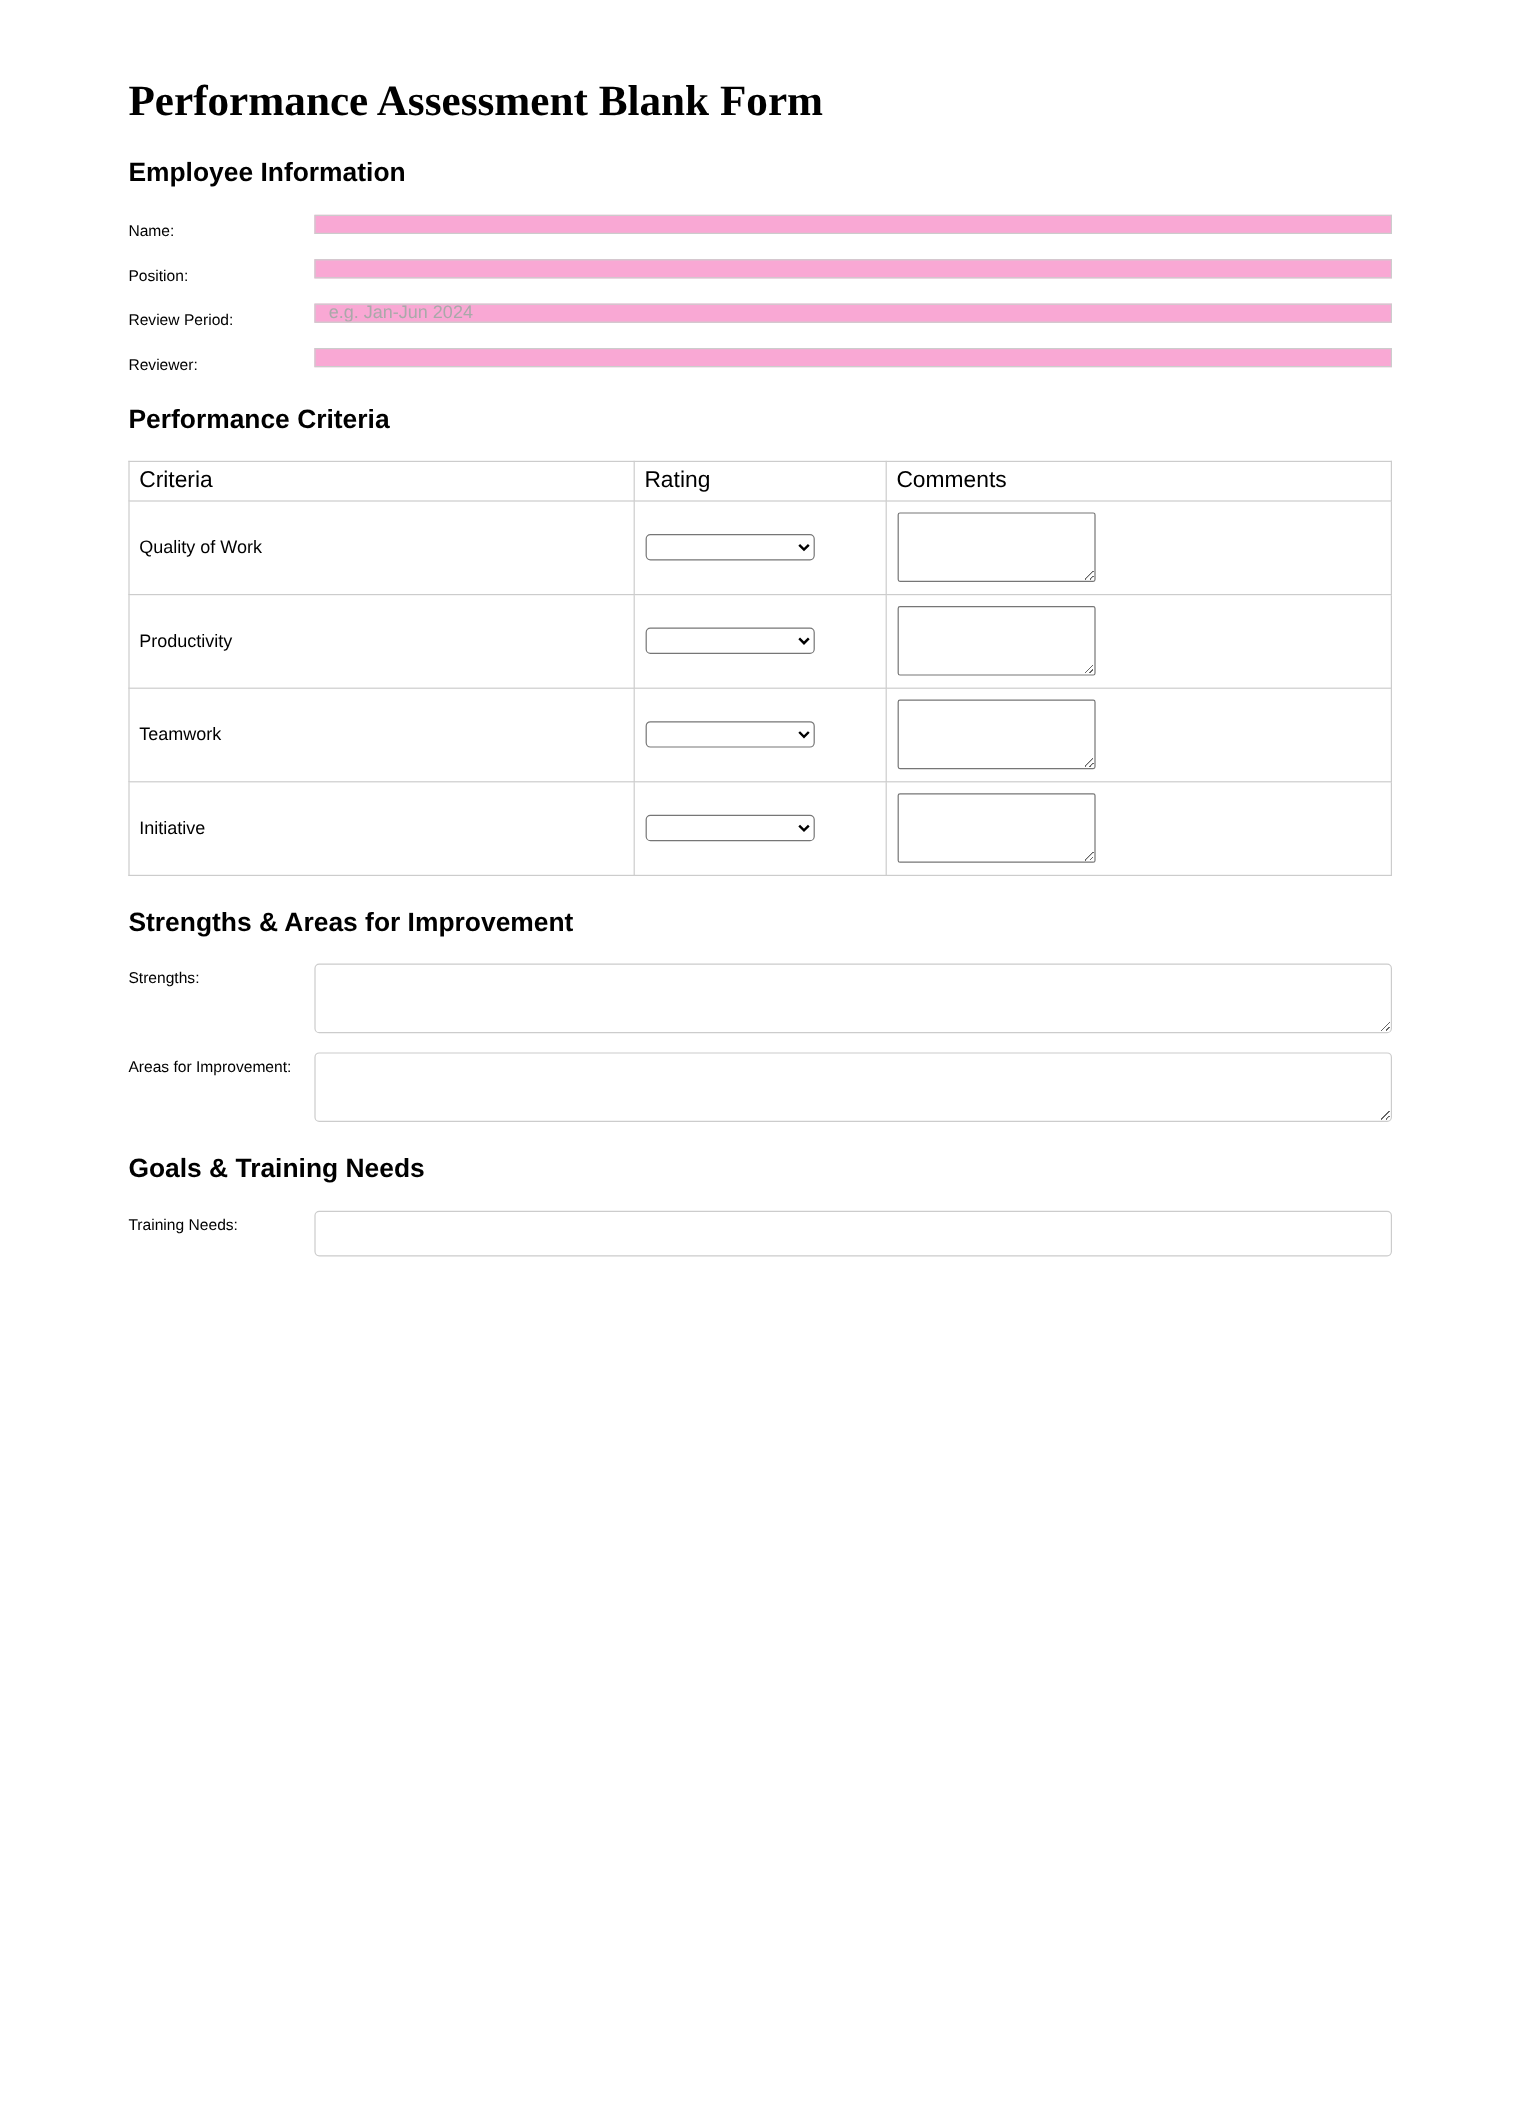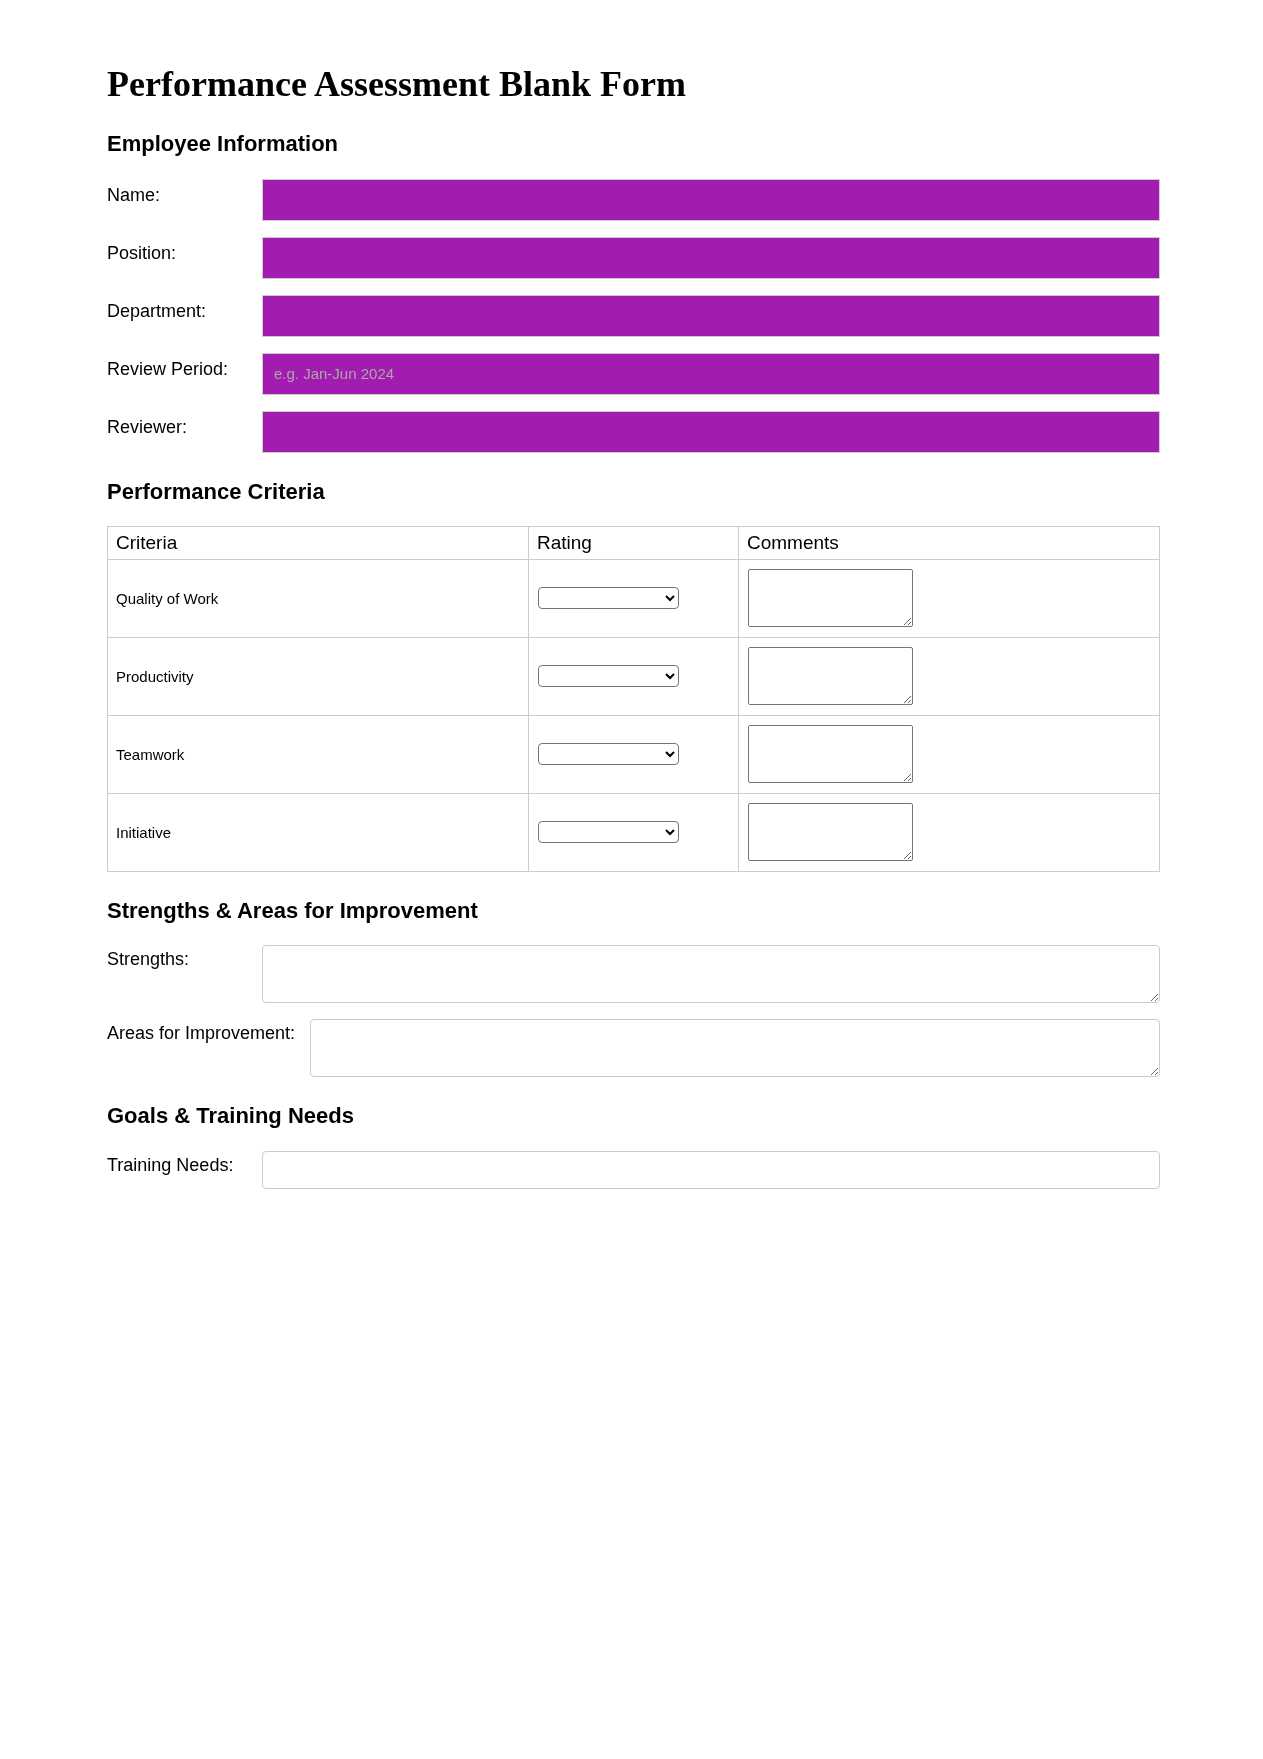--- a/index.html
+++ b/index.html
@@ -34,34 +34,34 @@
     font-weight: 700;
   }
   .form-row {
     display: flex;
     align-items: flex-start;
     margin-bottom: 16px;
   }
   .form-label {
     min-width: 140px;
     margin-right: 15px;
-    font-size: 18px;
+    font-size: 13px;
     padding-top: 6px;
     white-space: nowrap;
   }
   .text-input {
     flex: 1;
-    height: 42px;
+    height: 16px;
     border: 1px solid #cccccc;
     border-radius: 0;
     padding: 0 11px;
     font-size: 15px;
     font-family: inherit;
     color: #000000;
-    background: #a21caf;
+    background: #f9a8d4;
     outline: none;
   }
   .text-input::placeholder { color: #a9a9a9; opacity: 1; }
 
   table.criteria-table {
     width: 100%;
     border-collapse: collapse;
     table-layout: fixed;
   }
   .criteria-table th,
@@ -138,24 +138,20 @@
   <div class="form-row">
     <label class="form-label">Name:</label>
     <input type="text" class="text-input" placeholder="" style="">
   </div>
 
   <div class="form-row">
     <label class="form-label">Position:</label>
     <input type="text" class="text-input" placeholder="" style="">
   </div>
 
-  <div class="form-row">
-    <label class="form-label">Department:</label>
-    <input type="text" class="text-input" placeholder="" style="">
-  </div>
 
   <div class="form-row">
     <label class="form-label">Review Period:</label>
     <input type="text" class="text-input" placeholder="e.g. Jan-Jun 2024" style="">
   </div>
 
   <div class="form-row">
     <label class="form-label">Reviewer:</label>
     <input type="text" class="text-input" placeholder="" style="">
   </div>

